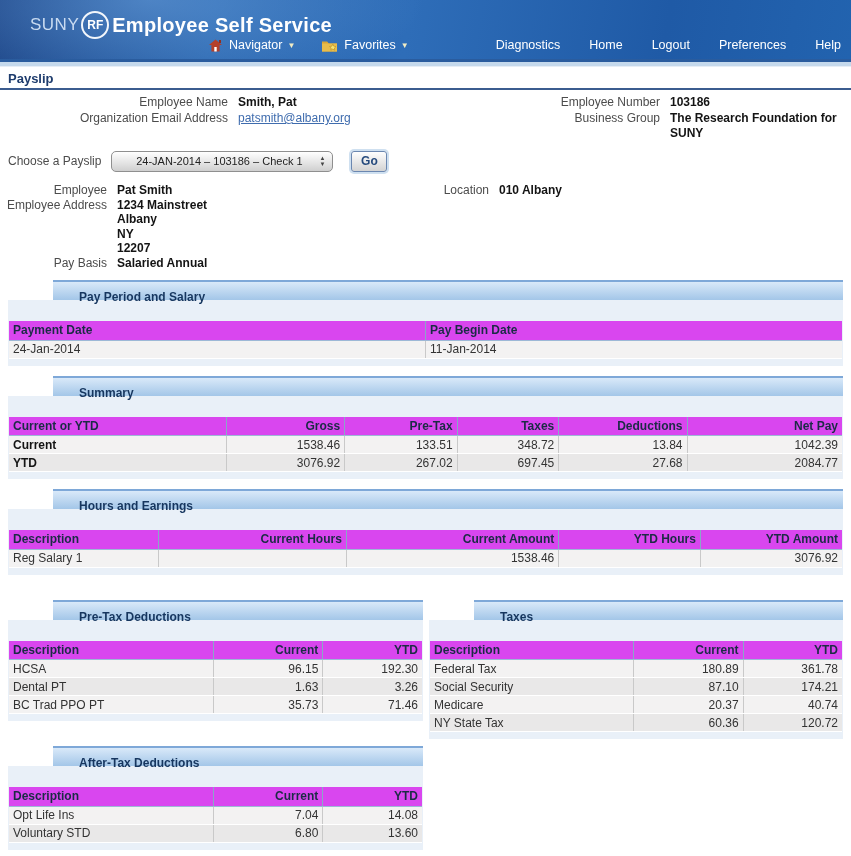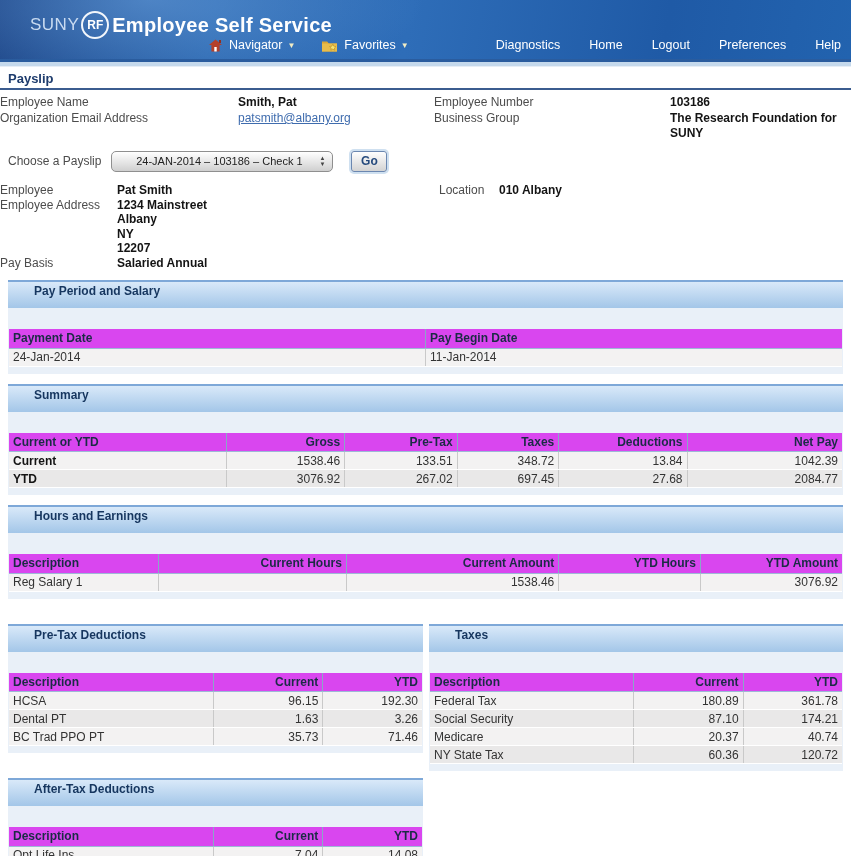--- a/index.html
+++ b/index.html
@@ -38,21 +38,21 @@
   .mi-icon { margin-right:6px; display:inline-flex; }
 
   
   .page-title {
     margin-top:2px; padding:2px 8px 2px;
     font-size:13px; font-weight:bold; color:#1e3c6d;
     border-bottom:2px solid #3b5c8f;
   }
 
   
-  .lbl { color:#4c4c4c; text-align:left; }
+  .lbl { color:#4c4c4c; text-align:right; }
   .val { font-weight:bold; color:#141414; }
   a.link { color:#3f6cae; text-decoration:underline; font-weight:normal; }
 
   .info-grid {
     display:grid; grid-template-columns:228px 186px 226px 193px;
     column-gap:10px; row-gap:1px; margin-top:5px; line-height:15px;
   }
 
   .chooser-row { display:flex; align-items:center; margin:9px 0 0 8px; height:22px; }
   .chooser-row .lbl { text-align:center; margin-right:10px; }
@@ -79,24 +79,24 @@
   }
 
   .addr-grid {
     display:grid; grid-template-columns:107px 312px 50px 1fr;
     column-gap:10px; margin-top:11px; line-height:14.5px;
   }
 
   
   .section { margin:10px 8px 0; }
   .section-bar {
-    height:28px; border-top:2px solid #7ea8d8;
+    height:20px; border-top:2px solid #7ea8d8;
     background:linear-gradient(#d9e9f9, #a3c6e8);
-    padding:2px 0 0 26px;
-    font-weight:bold; font-size:12px; color:#16365f;
+    padding:8px 0 0 26px;
+    font-weight:bold; font-size:12px; color:#16365f;margin-left:45px;
   }
   .section-body { background:#e9f0f8; padding:21px 1px 7px; }
 
   table.data-table { width:100%; border-collapse:collapse; table-layout:fixed; font-size:12px; }
   table.data-table th {
     background:#d946ef; color:#1b2b45; font-weight:bold;
     padding:2px 4px; height:19px;
     border-right:1px solid #8aa7c7; border-bottom:1px solid #9db8d6;
     text-align:right; overflow:hidden; white-space:nowrap;
   }

